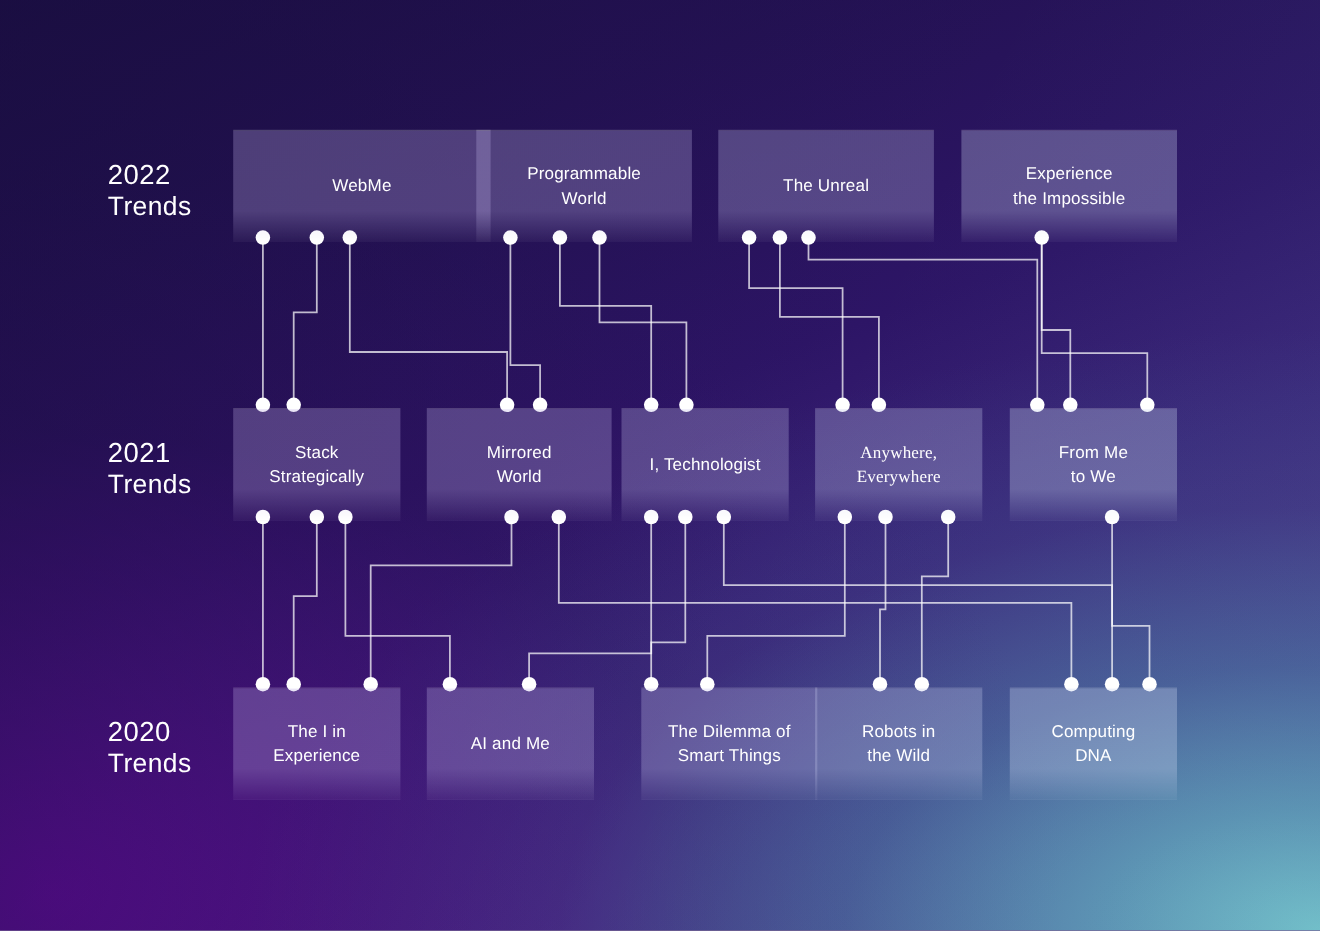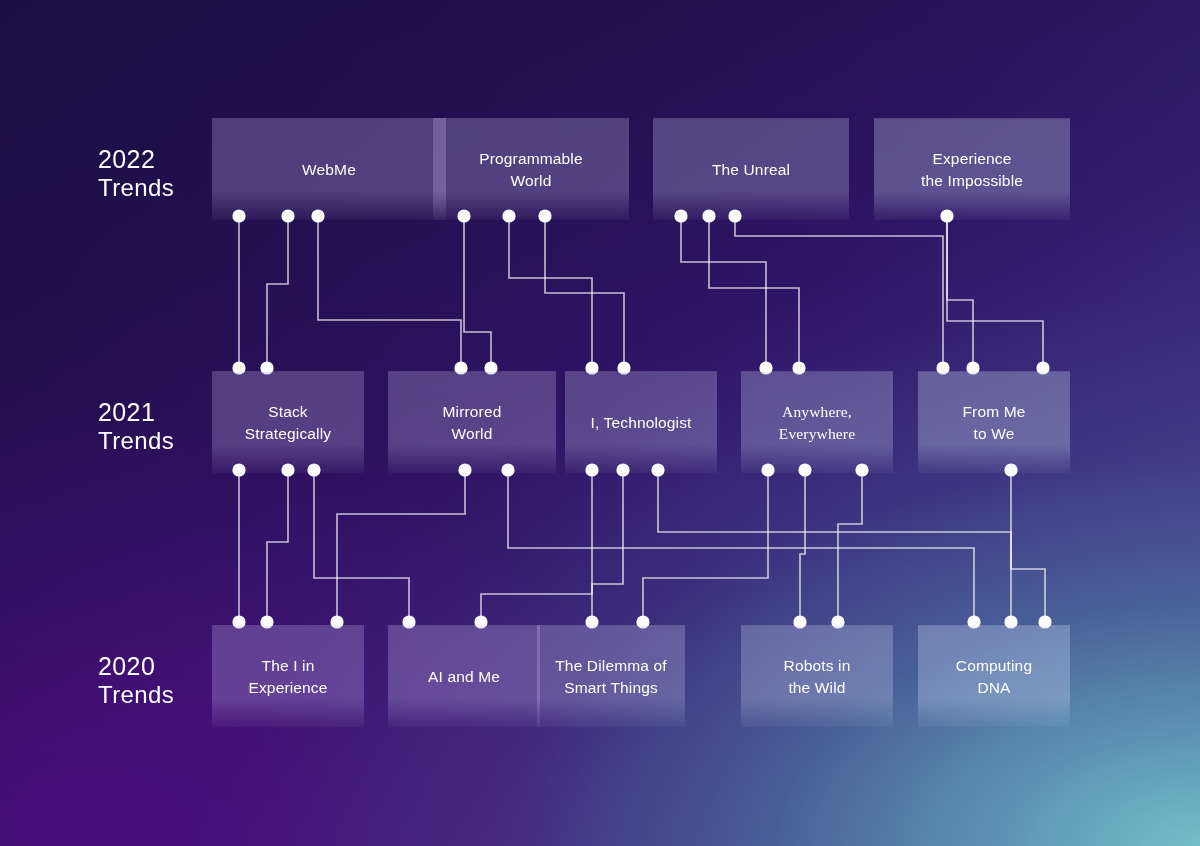--- a/index.html
+++ b/index.html
@@ -198,21 +198,21 @@
         <div>
           <span>The I in</span>
           <span>Experience</span>
         </div>
       </div>
       <div class="card" style="left: 388px; top: 625px; width: 152px; height: 102px; background: linear-gradient(rgba(188, 176, 228, 0.3) 0%, rgba(188, 176, 228, 0.3) 72%, rgba(255, 255, 255, 0.04) 100%);">
         <div>
           <span>AI and Me</span>
         </div>
       </div>
-      <div class="card" style="left: 537px; top: 625px; width: 148px; height: 102px; background: linear-gradient(rgba(190, 186, 230, 0.3) 0%, rgba(190, 186, 230, 0.3) 72%, rgba(255, 255, 255, 0.04) 100%);">
+      <div class="card" style="left: 583px; top: 625px; width: 160px; height: 102px; background: linear-gradient(rgba(190, 186, 230, 0.3) 0%, rgba(190, 186, 230, 0.3) 72%, rgba(255, 255, 255, 0.04) 100%);">
         <div>
           <span>The Dilemma of</span>
           <span>Smart Things</span>
         </div>
       </div>
       <div class="card" style="left: 741px; top: 625px; width: 152px; height: 102px; background: linear-gradient(rgba(192, 198, 232, 0.31) 0%, rgba(192, 198, 232, 0.31) 72%, rgba(255, 255, 255, 0.04) 100%); align-items: center;">
         <div>
           <span>Robots in</span>
           <span>the Wild</span>
         </div>

